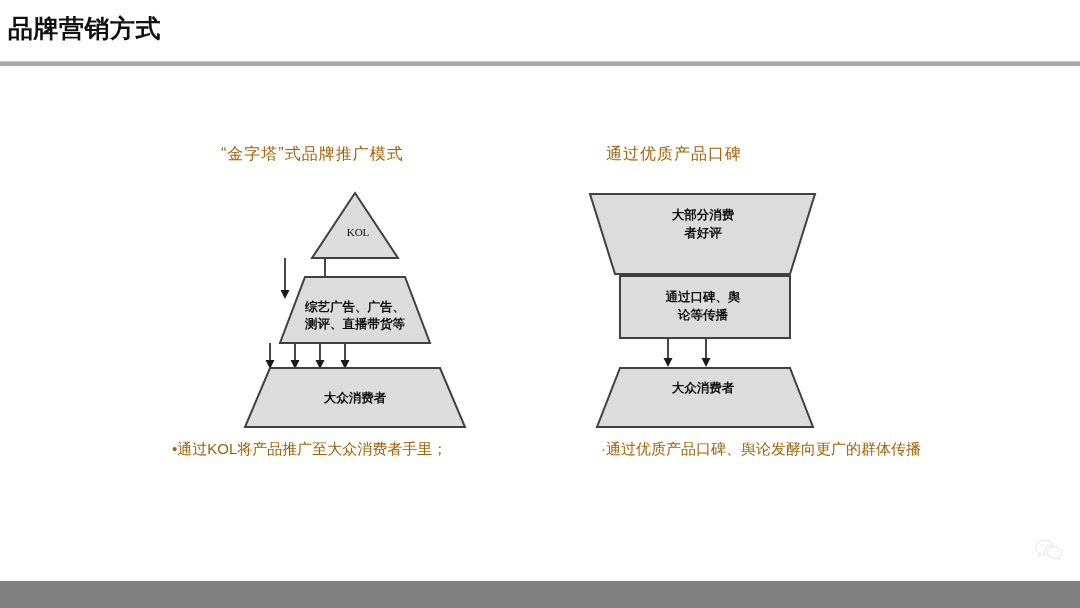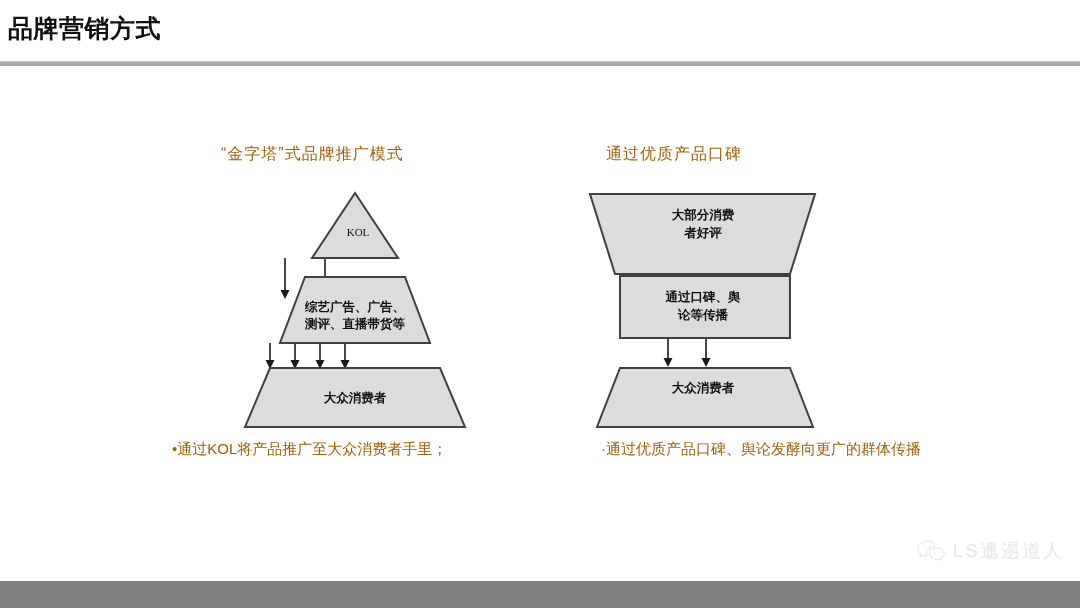--- a/index.html
+++ b/index.html
@@ -195,16 +195,15 @@
   <svg width="30" height="24" viewBox="0 0 30 24">
     <path d="M11 2.2C5.9 2.2 1.8 5.5 1.8 9.6c0 2.3 1.3 4.4 3.4 5.7l-0.9 2.6 3-1.5c0.8 0.2 1.7 0.4 2.7 0.4
              0.3 0 0.6 0 0.9 0C10.5 16 10.4 15.3 10.4 14.6c0-3.8 3.8-6.9 8.5-7C18 4.4 14.9 2.2 11 2.2z" fill="none" stroke="#d8d8d8" stroke-width="1.2"></path>
     <circle cx="8" cy="7.4" r="0.95" fill="#d8d8d8"></circle>
     <circle cx="13.6" cy="7.4" r="0.95" fill="#d8d8d8"></circle>
     <path d="M28.2 14.6c0-3.2-3.3-5.8-7.4-5.8s-7.4 2.6-7.4 5.8c0 3.2 3.3 5.8 7.4 5.8 0.9 0 1.7-0.1 2.5-0.3
              l2.4 1.2-0.7-2.1C26.9 18.1 28.2 16.5 28.2 14.6z" fill="none" stroke="#d8d8d8" stroke-width="1.2"></path>
     <circle cx="18.3" cy="13.2" r="0.8" fill="#d8d8d8"></circle>
     <circle cx="23.1" cy="13.2" r="0.8" fill="#d8d8d8"></circle>
   </svg>
-  <span id="watermark-label">LS邋遢道人</span>
 </div>
 
 <div id="footer-bar"></div>
 
 </body></html>

